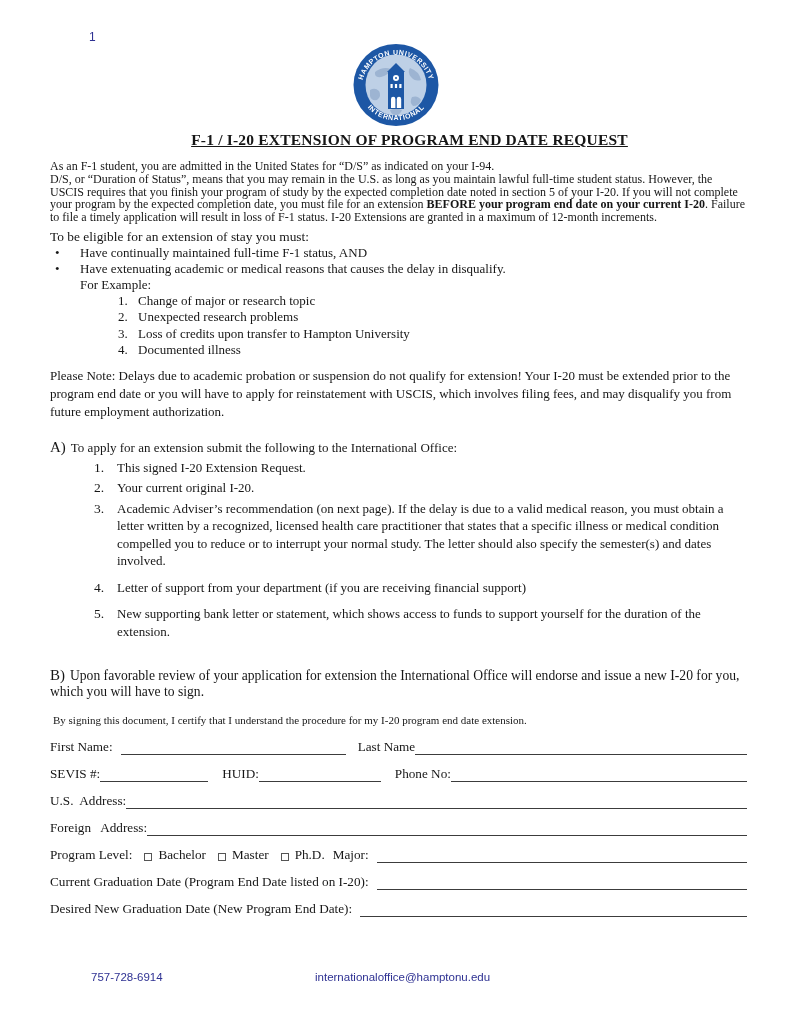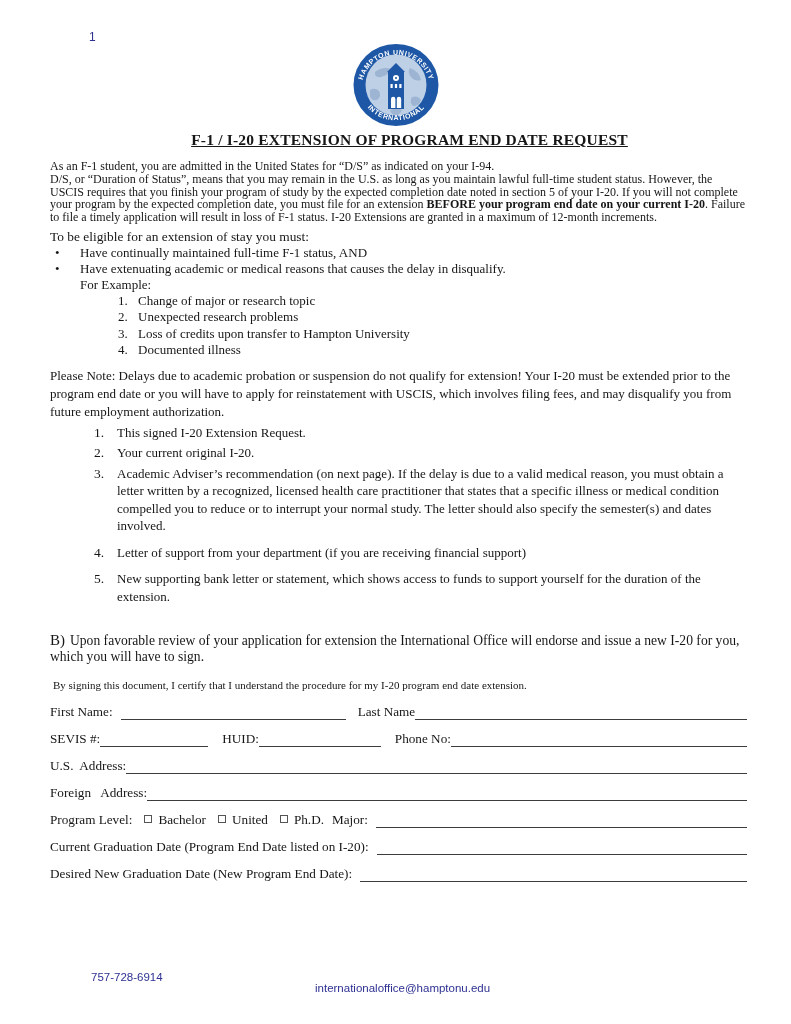--- a/index.html
+++ b/index.html
@@ -63,40 +63,40 @@
     content: counter(ap) "."; position: absolute; left: 44px; top: 0;
     font-size: 13.5px;
   }
   ol.apply li.gap { margin-top: 9px; }
 
   .sec-b { margin-top: 28px; font-size: 13.6px; line-height: 15.3px; }
   .certify { margin-top: 13px; font-size: 11px; line-height: 16px; padding-left: 3px; }
 
   .form { margin-top: 10px; }
   .frow {
-    display: flex; align-items: center;
+    display: flex; align-items: flex-end;
     font-size: 13.2px; line-height: 16px; margin-top: 11px;
     white-space: nowrap;
   }
   .frow .lbl { flex: 0 0 auto; }
   .fline { border-bottom: 1px solid #3c3c3c; height: 16px; display: inline-block; }
   .grow { flex: 1 1 auto; }
   .cb {
     width: 8px; height: 8px; border: 1px solid #555;
     display: inline-block; margin: 0 6px 2px 12px; flex: 0 0 auto;
   }
   .sp { display: inline-block; width: 8px; flex: 0 0 auto; }
 
   .footer {
     position: absolute; top: 971px; left: 0; width: 100%;
     font-family: "Liberation Sans", sans-serif;
     font-size: 11.5px; color: #2e3192;
   }
   .footer .phone { position: absolute; left: 91px; top: 0; }
-  .footer .email { position: absolute; left: 315px; top: 11px; }
+  .footer .email { position: absolute; left: 315px; top: 0; }
 </style>
 </head>
 <body>
 
 <div class="page">
 
   <div class="pagenum">1</div>
 
   <div class="logo">
     <svg width="92" height="86" viewBox="0 0 92 86">
@@ -145,20 +145,23 @@
     <div class="for-example">For Example:</div>
     <ol class="examples">
       <li>Change of major or research topic</li>
       <li>Unexpected research problems</li>
       <li>Loss of credits upon transfer to Hampton University</li>
       <li>Documented illness</li>
     </ol>
 
     <p class="note">Please Note: Delays due to academic probation or suspension do not qualify for extension! Your I-20 must be extended prior to the program end date or you will have to apply for reinstatement with USCIS, which involves filing fees, and may disqualify you from future employment authorization.</p>
 
+    <div class="sec-a-head">
+      <span class="sec-label">A)</span><span>To apply for an extension submit the following to the International  Office:</span>
+    </div>
     <ol class="apply">
       <li>This signed I-20 Extension Request.</li>
       <li>Your current original I-20.</li>
       <li>Academic Adviser’s recommendation (on next page). If the delay is due to a valid medical reason, you must obtain a letter written by a recognized, licensed health care practitioner that states that a specific illness or medical condition compelled you to reduce or to interrupt your normal study. The letter should also specify the semester(s) and dates involved.</li>
       <li class="gap">Letter of support from your department (if you are receiving financial support)</li>
       <li class="gap">New supporting bank letter or statement, which shows access to funds to support yourself for the duration of the extension.</li>
     </ol>
 
     <p class="sec-b">
       <span class="sec-label">B)</span><span>Upon favorable review of your application for extension the International Office will endorse and issue a new I-20 for you, which you will have to sign.</span>
@@ -196,21 +199,21 @@
       <div class="frow">
         <span class="lbl">Foreign &nbsp; Address:</span>
         <span class="fline grow"></span>
       </div>
 
       <div class="frow">
         <span class="lbl">Program Level:</span>
         <span class="cb"></span>
         <span class="lbl">Bachelor</span>
         <span class="cb"></span>
-        <span class="lbl">United</span>
+        <span class="lbl">Master</span>
         <span class="cb"></span>
         <span class="lbl">Ph.D.</span>
         <span class="sp"></span>
         <span class="lbl">Major:</span>
         <span class="sp"></span>
         <span class="fline grow"></span>
       </div>
 
       <div class="frow">
         <span class="lbl">Current Graduation Date (Program End Date listed on I-20):</span>

